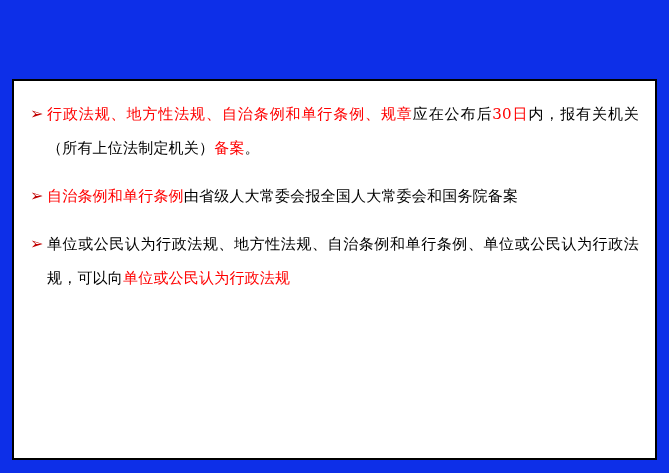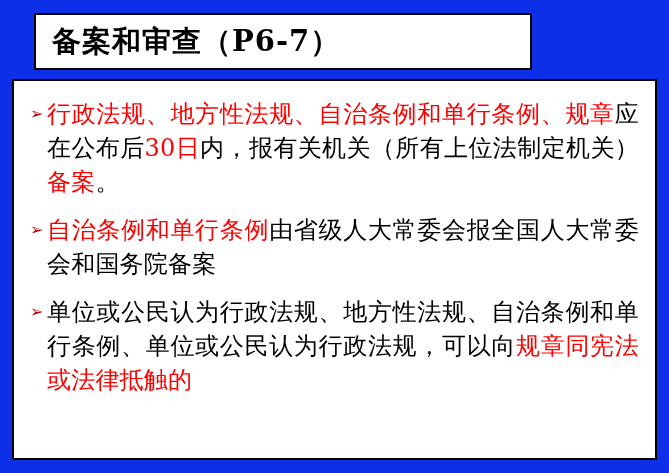--- a/index.html
+++ b/index.html
@@ -61,53 +61,50 @@
   .bullet-marker {
     color: #c00000;
     font-size: 16px;
     line-height: 34px;
     width: 17px;
     flex: 0 0 17px;
     font-family: "DejaVu Sans", sans-serif;
   }
   .bullet-text {
     font-family: "DejaVu Serif", "Liberation Serif", serif;
-    font-size: 24px;
+    font-size: 15px;
     line-height: 34px;
     color: #000000;
     text-align: justify;
     letter-spacing: 0.2px;
   }
   .red {
     color: #ff0000;
   }
   .blk {
     color: #000000;
   }
 </style>
 </head>
 <body>
 
 <div class="slide">
 
-  <div class="title-box">
-    <div class="title-text">备案和审查（P6-7）</div>
-  </div>
 
   <div class="body-box">
 
     <div class="bullet-item">
       <span class="bullet-marker">➢</span>
       <span class="bullet-text"><span class="red">行政法规、地方性法规、自治条例和单行条例、规章</span><span class="blk">应在公布后</span><span class="red">30日</span><span class="blk">内，报有关机关（所有上位法制定机关）</span><span class="red">备案</span><span class="blk">。</span></span>
     </div>
 
     <div class="bullet-item">
       <span class="bullet-marker">➢</span>
       <span class="bullet-text"><span class="red">自治条例和单行条例</span><span class="blk">由省级人大常委会报全国人大常委会和国务院备案</span></span>
     </div>
 
     <div class="bullet-item">
       <span class="bullet-marker">➢</span>
-      <span class="bullet-text"><span class="blk">单位或公民认为行政法规、地方性法规、自治条例和单行条例、单位或公民认为行政法规，可以向</span><span class="red">规章同宪法或法律抵触的</span></span>
+      <span class="bullet-text"><span class="blk">单位或公民认为行政法规、地方性法规、自治条例和单行条例、单位或公民认为行政法规，可以向</span><span class="red">单位或公民认为行政法规</span></span>
     </div>
 
   </div>
 </div>
 
 </body></html>

